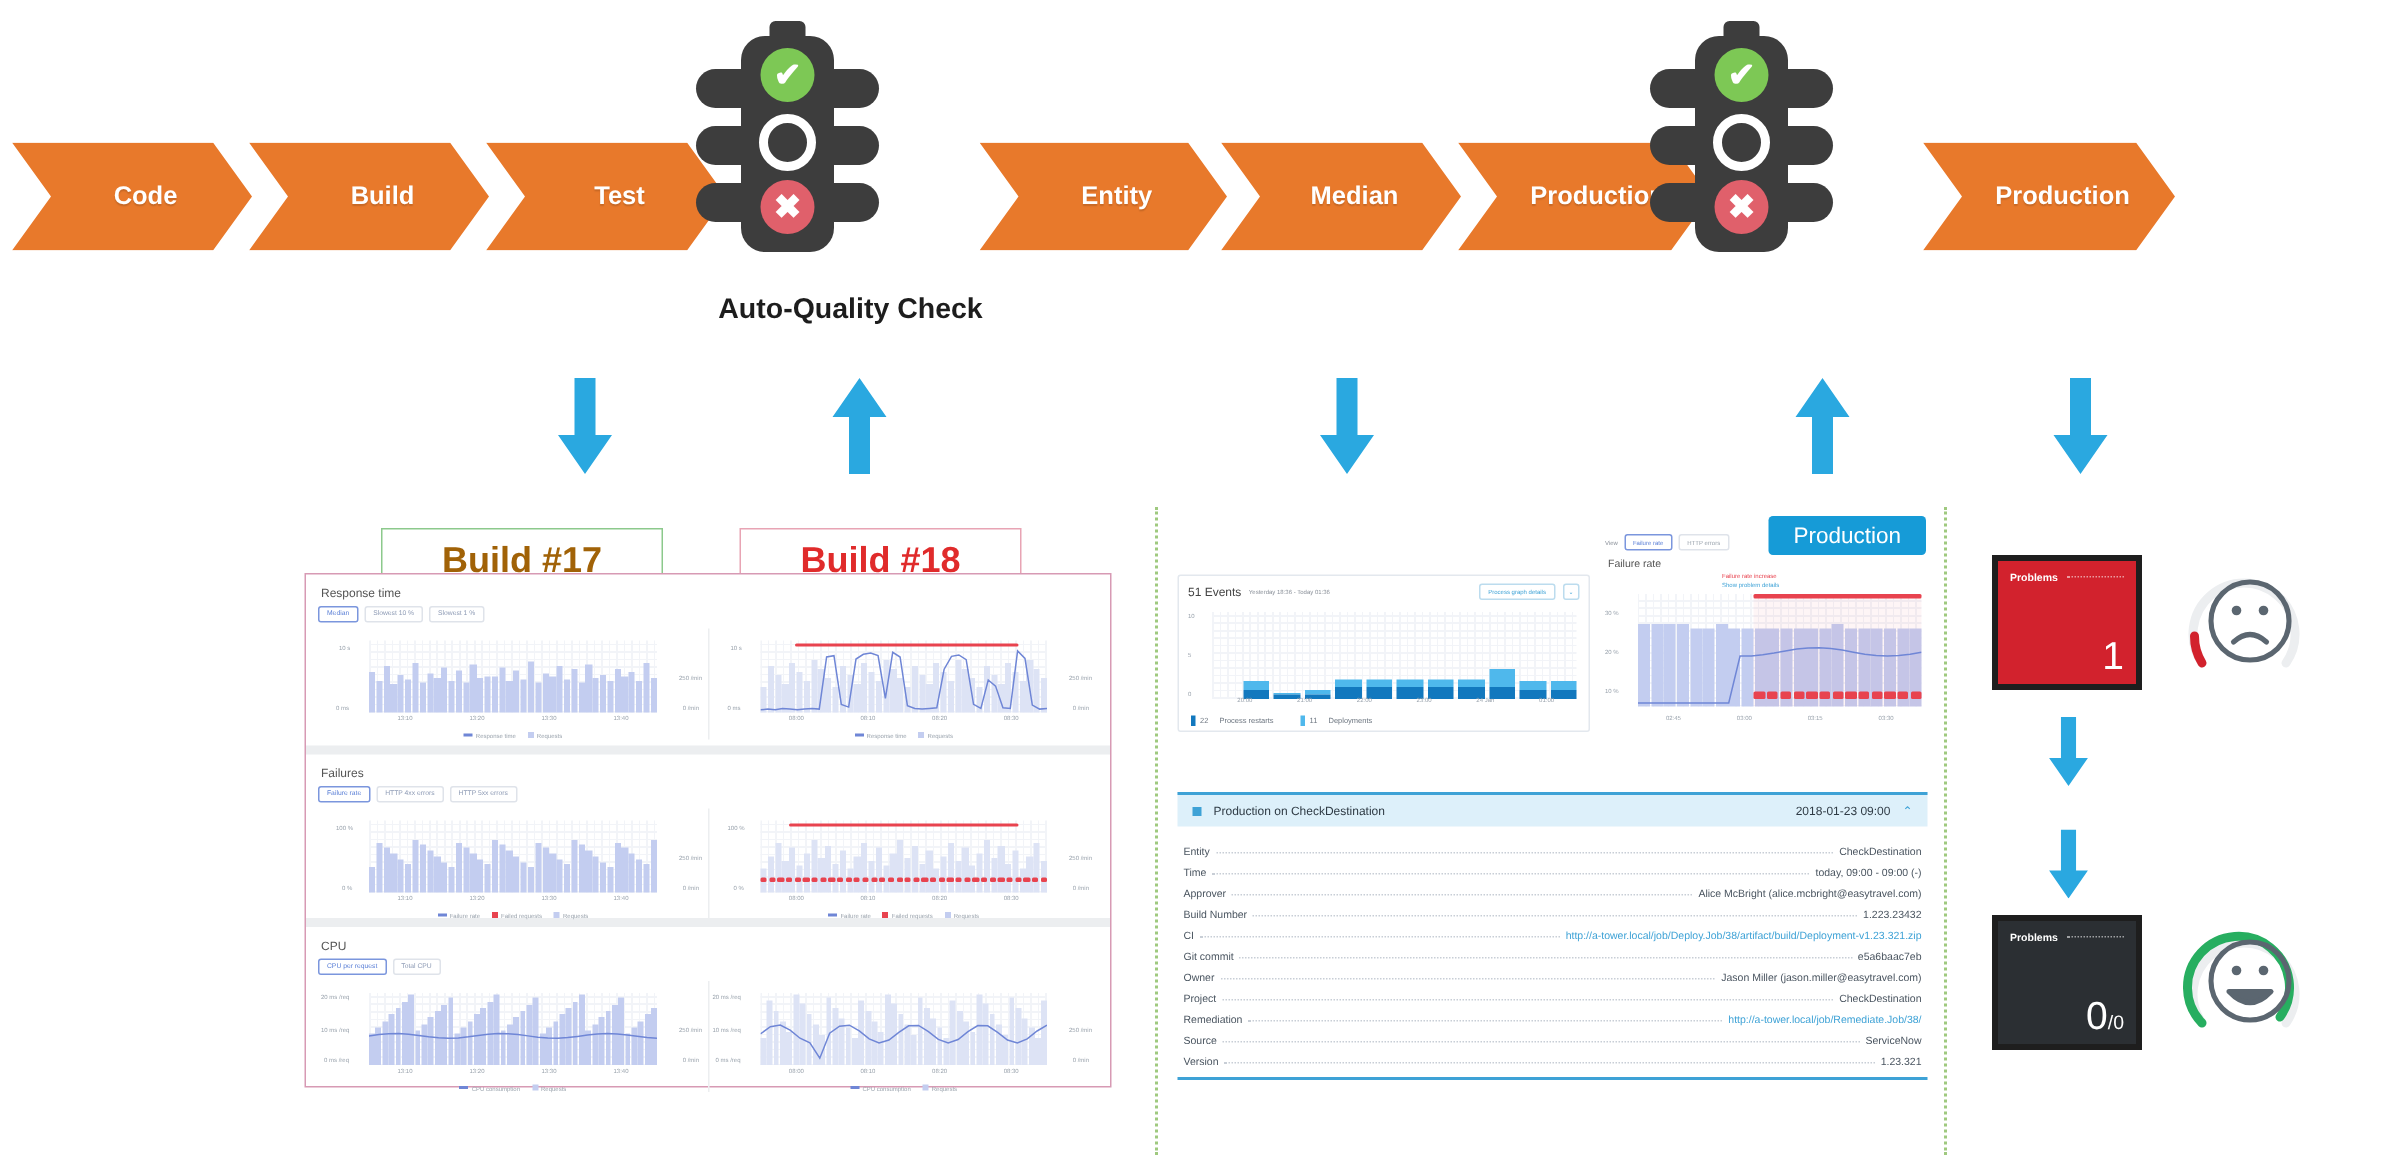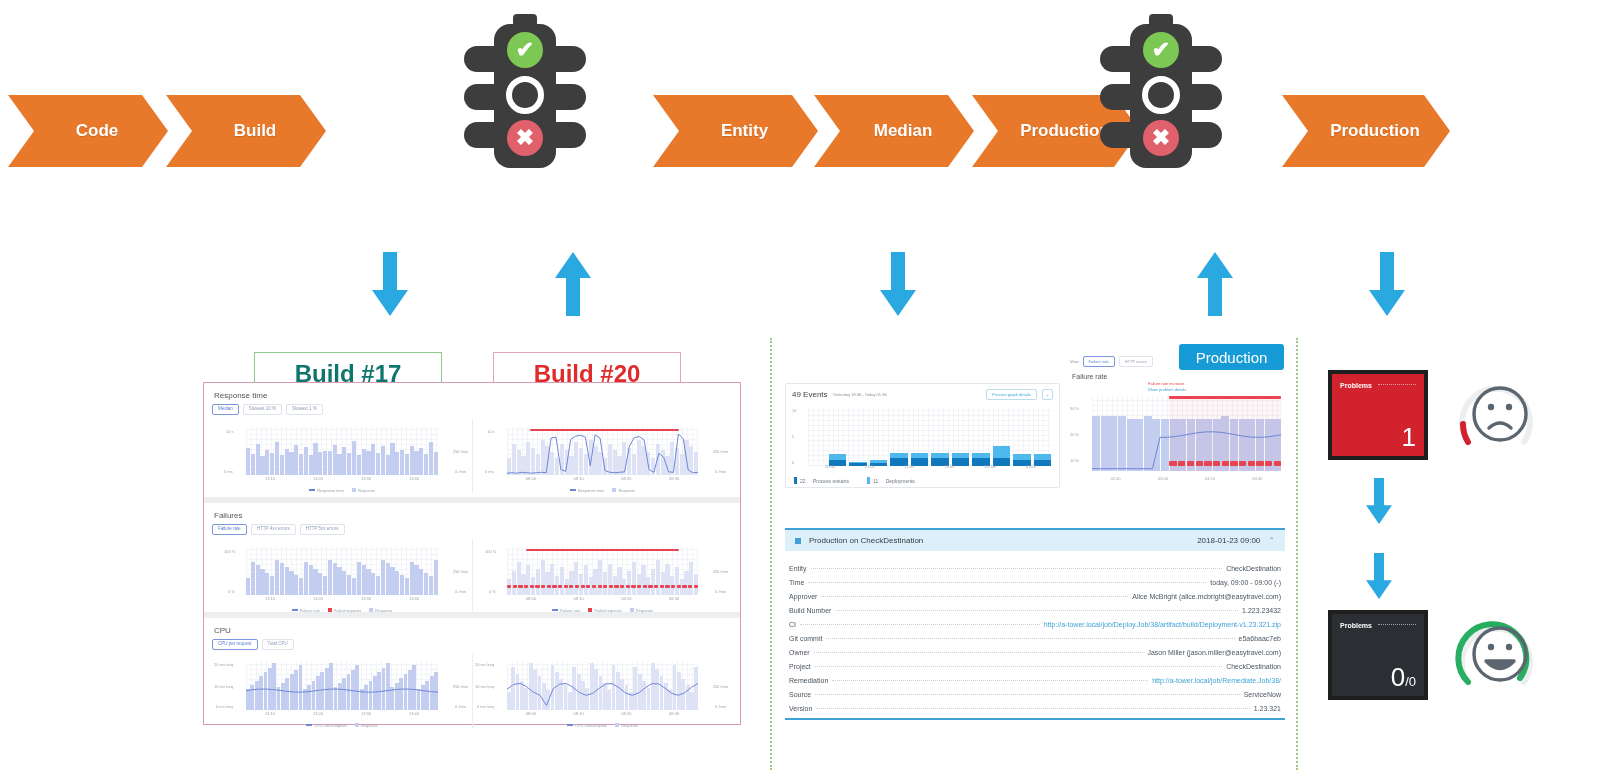--- a/index.html
+++ b/index.html
@@ -107,21 +107,21 @@
   .lg-red { width:4px; height:4px; background:#E8434F; display:inline-block; }
   .xticks { position:absolute; left:34px; right:34px; bottom:12px; display:flex; justify-content:space-around; }
   .xticks i { font-size:4px; color:#9aa3ad; font-style:normal; }
 
   
   .build-tab {
     position:absolute; height:44px; width:188px;
     background:#fff; display:flex; align-items:center; justify-content:center;
     font-size:24px; font-weight:bold;
   }
-  #build17-tab { left:254px; top:352px; border:1px solid #8cc98c; color:#0f766e; }
+  #build17-tab { left:254px; top:352px; border:1px solid #8cc98c; color:#a16207; }
   #build18-tab { left:493px; top:352px; border:1px solid #e8a4b4; color:#e02b2b; }
 
   
   #mid-dash { position:absolute; left:780px; top:338px; width:510px; height:432px; }
   .events-card {
     position:absolute; left:5px; top:45px; width:275px; height:105px;
     background:#fff; border:1px solid #e3e8ee; border-radius:2px;
   }
   .ev-head { display:flex; align-items:center; padding:5px 6px 0 6px; gap:5px; }
   .ev-title { font-size:8px; color:#444; }
@@ -199,20 +199,23 @@
 </head>
 <body>
 
 <div class="pipeline">
   <div class="chev first" style="left:8px;width:160px">
       <span>Code</span>
     </div>
   <div class="chev" style="left:166px;width:160px">
       <span>Build</span>
     </div>
+  <div class="chev" style="left:324px;width:160px">
+      <span>Test</span>
+    </div>
   <div class="chev" style="left:653px;width:165px">
       <span>Entity</span>
     </div>
   <div class="chev" style="left:814px;width:160px">
       <span>Median</span>
     </div>
   <div class="chev" style="left:972px;width:168px">
       <span>Production</span>
     </div>
   <div class="chev" style="left:1282px;width:168px">
@@ -225,20 +228,21 @@
   <div class="tl-vis r" style="top:36px"></div>
   <div class="tl-vis l" style="top:74px"></div>
   <div class="tl-vis r" style="top:74px"></div>
   <div class="tl-vis l" style="top:112px"></div>
   <div class="tl-vis r" style="top:112px"></div>
   <div class="tl-cap"></div>
   <div class="tl-body"></div>
   <div class="tl-lamp tl-green">✔</div>
   <div class="tl-lamp tl-dark"></div>
   <div class="tl-lamp tl-red">✖</div>
+  <div class="light-caption" style="left:-55px">Auto-Quality Check</div>
 </div>
 
 <div class="light-wrap" style="left:1088px;top:10px;width:230px;height:230px">
   <div class="tl-vis l" style="top:36px"></div>
   <div class="tl-vis r" style="top:36px"></div>
   <div class="tl-vis l" style="top:74px"></div>
   <div class="tl-vis r" style="top:74px"></div>
   <div class="tl-vis l" style="top:112px"></div>
   <div class="tl-vis r" style="top:112px"></div>
   <div class="tl-cap"></div>
@@ -274,21 +278,21 @@
     </svg>
 </div>
 
 <div class="vsep" style="left:770px"></div>
 <div class="vsep" style="left:1296px"></div>
 
 <div class="build-tab" id="build17-tab">
     <span>Build #17</span>
   </div>
 <div class="build-tab" id="build18-tab">
-    <span>Build #20</span>
+    <span>Build #18</span>
   </div>
 
 <div id="left-dash">
 
   <div class="ld-section" style="height:120px">
     <div class="ld-title">Response time</div>
     <div class="ld-chips">
       <div class="ld-chip active">Median</div>
       <div class="ld-chip">Slowest 10 %</div>
       <div class="ld-chip">Slowest 1 %</div>
@@ -785,21 +789,21 @@
     </div>
   </div>
 </div>
 
 <div id="mid-dash">
 
   <div class="prod-badge">Production</div>
 
   <div class="events-card">
     <div class="ev-head">
-      <span class="ev-title">49 Events</span>
+      <span class="ev-title">51 Events</span>
       <span class="ev-sub">Yesterday 18:36 - Today 01:36</span>
       <span class="ev-btn">Process graph details</span>
       <span class="ev-caret">⌄</span>
     </div>
     <div class="ev-y" style="top:24px">10</div>
     <div class="ev-y" style="top:50px">5</div>
     <div class="ev-y" style="top:76px">0</div>
     <div class="ev-plot">
       <div class="plot-bg"></div>
       <div class="ev-bars">

